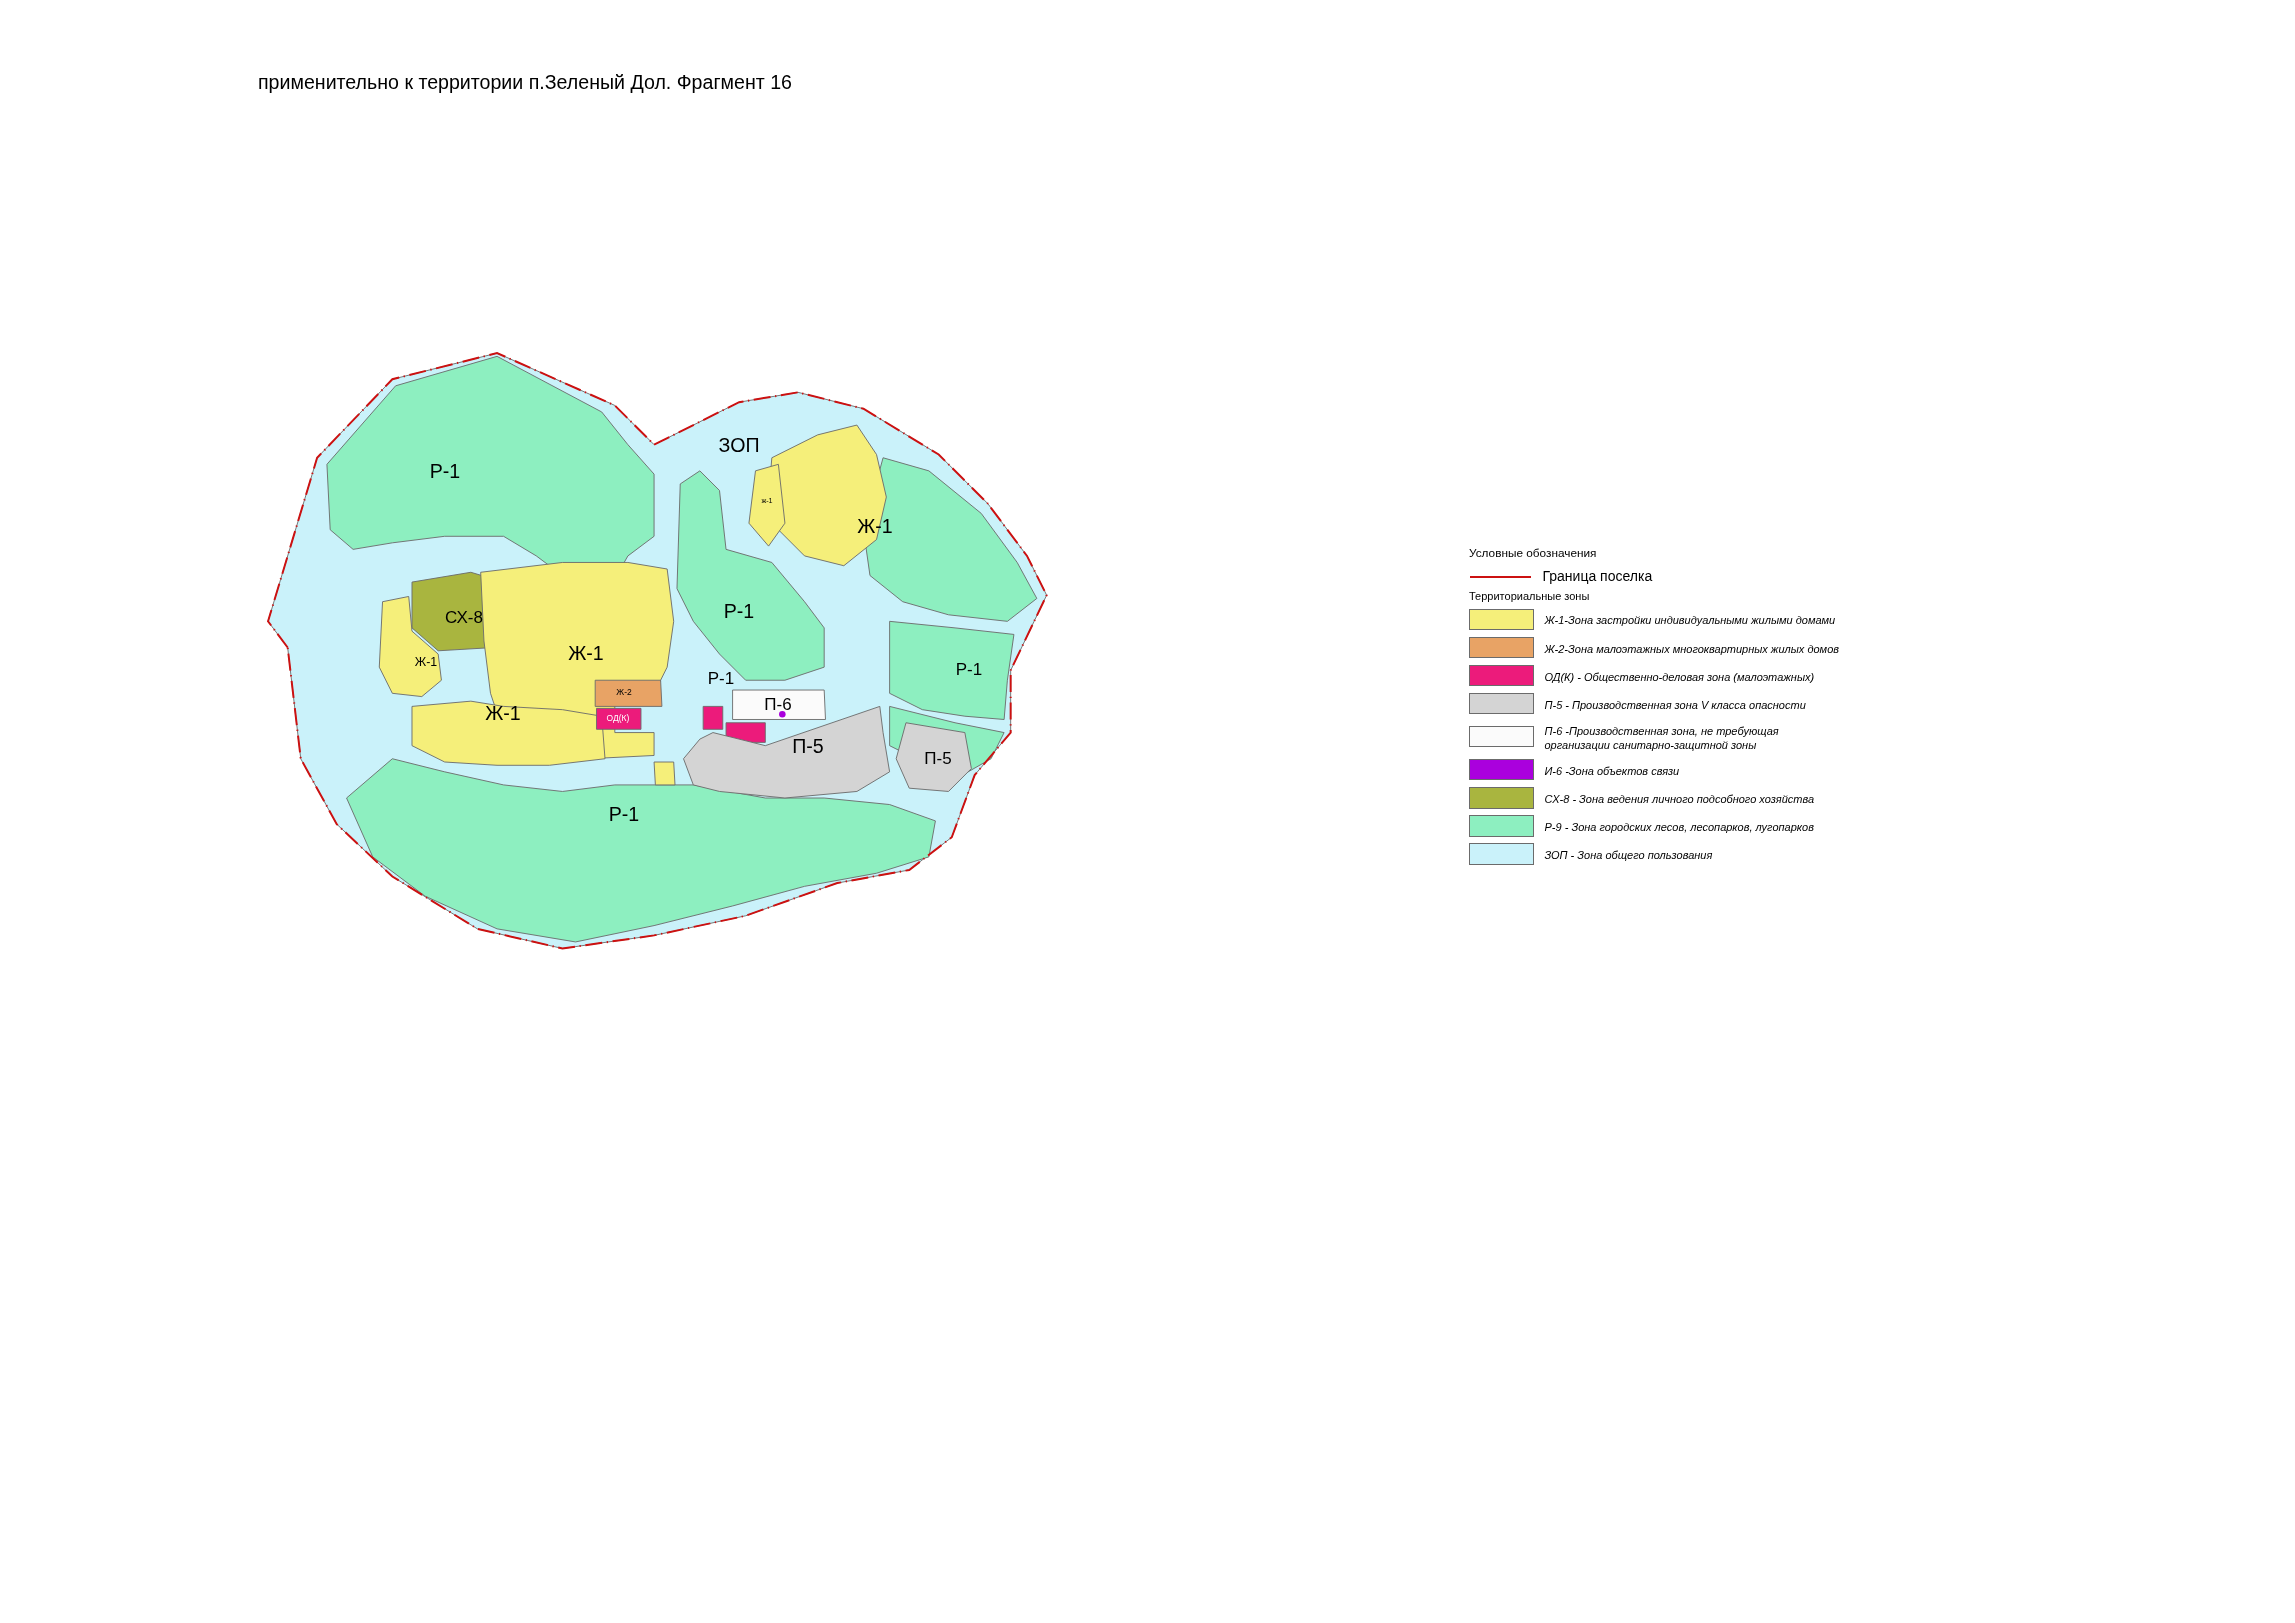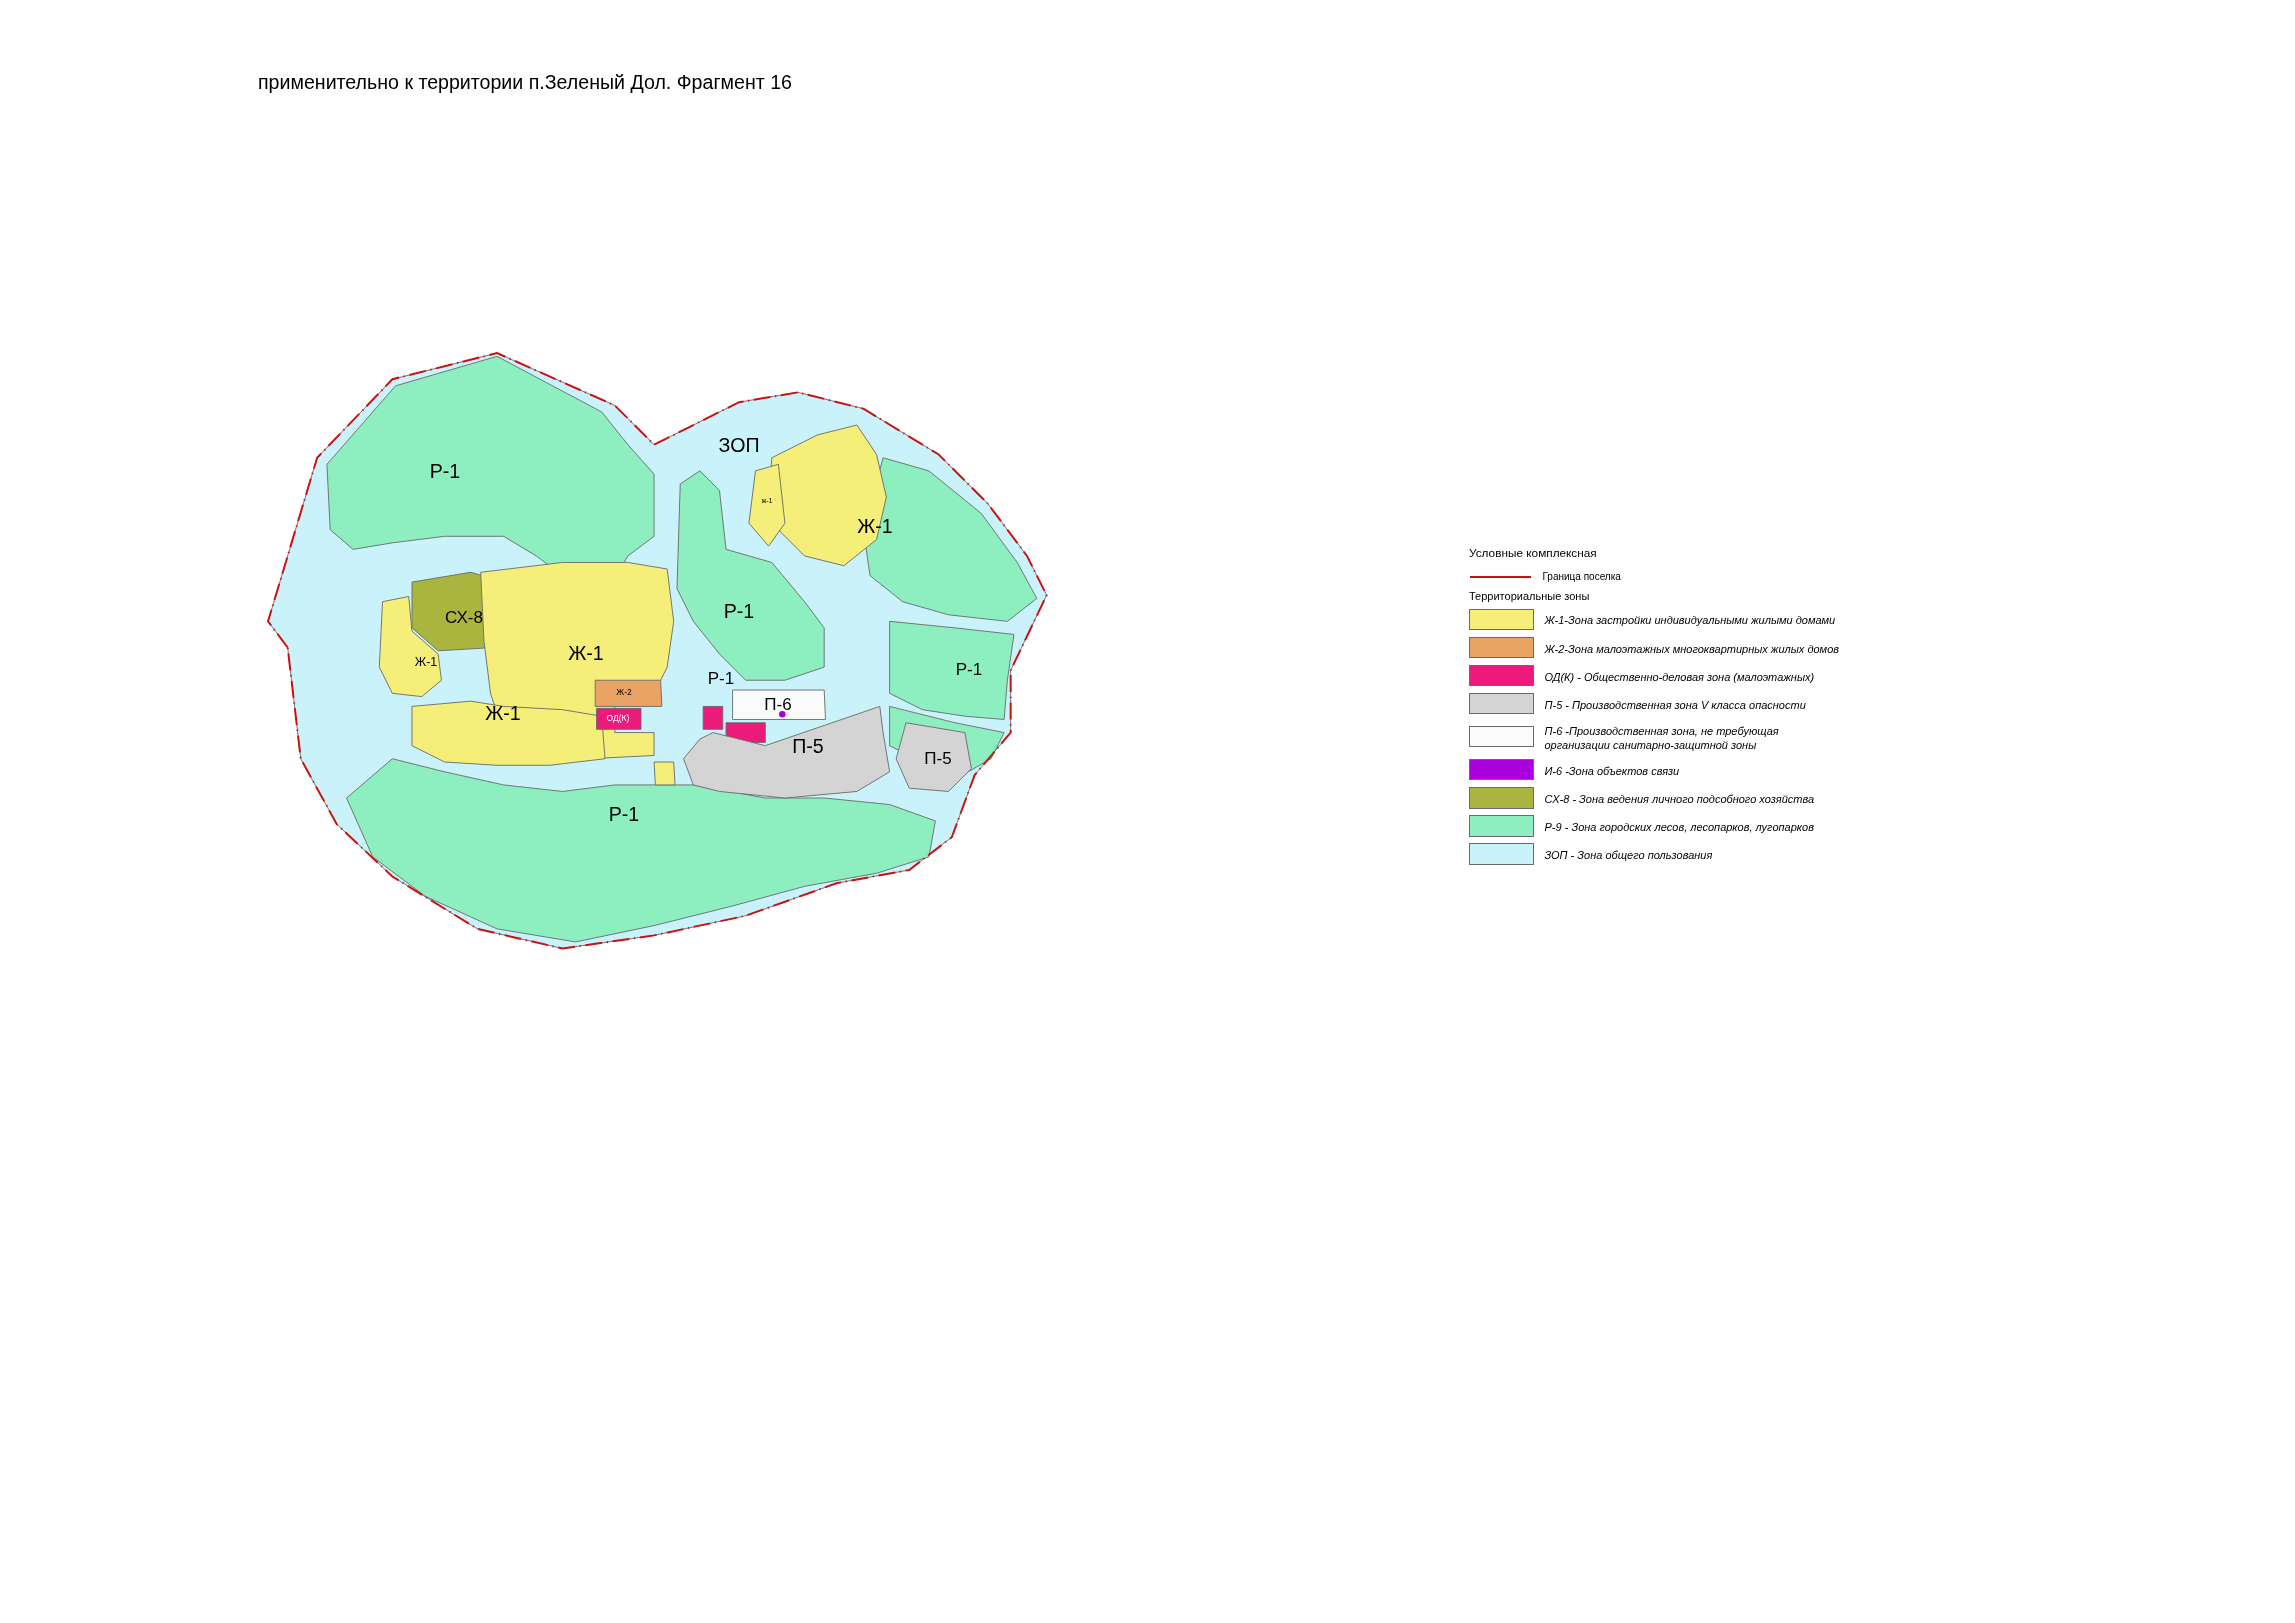--- a/index.html
+++ b/index.html
@@ -81,21 +81,21 @@
   }
   #legend .border-swatch .ln {
     position: absolute;
     left: 1.3px;
     right: 1.3px;
     top: 6.5px;
     height: 2px;
     background: #cc1111;
   }
   #legend .border-label {
-    font-size: 10px;
+    font-size: 14px;
     padding-left: 10.5px;
   }
   #legend .sub-title {
     font-size: 11px;
     margin: 1.3px 0 6.5px 0;
   }
   #legend .legend-row {
     display: flex;
     align-items: center;
     margin-bottom: 6.5px;
@@ -196,21 +196,21 @@
   <div class="zone-label lbl-xs" style="left:428px;  top:352px;">Ж-2</div>
   <div class="zone-label lbl-xs" style="left:422px;  top:378px; color:#ffffff;">ОД(К)</div>
   <div class="zone-label lbl-lg" style="left:307px;  top:373px;">Ж-1</div>
   <div class="zone-label lbl-md" style="left:582px;  top:365px;">П-6</div>
   <div class="zone-label lbl-lg" style="left:612px;  top:406px;">П-5</div>
   <div class="zone-label lbl-md" style="left:742px; top:419px;">П-5</div>
   <div class="zone-label lbl-lg" style="left:428px;  top:474px;">Р-1</div>
 </div>
 
 <div id="legend">
-  <div class="legend-title">Условные комплексная</div>
+  <div class="legend-title">Условные обозначения</div>
 
   <div class="border-row">
     <div class="border-swatch">
         <div class="ln"></div>
       </div>
     <div class="border-label">Граница поселка</div>
   </div>
 
   <div class="sub-title">Территориальные зоны</div>
 

